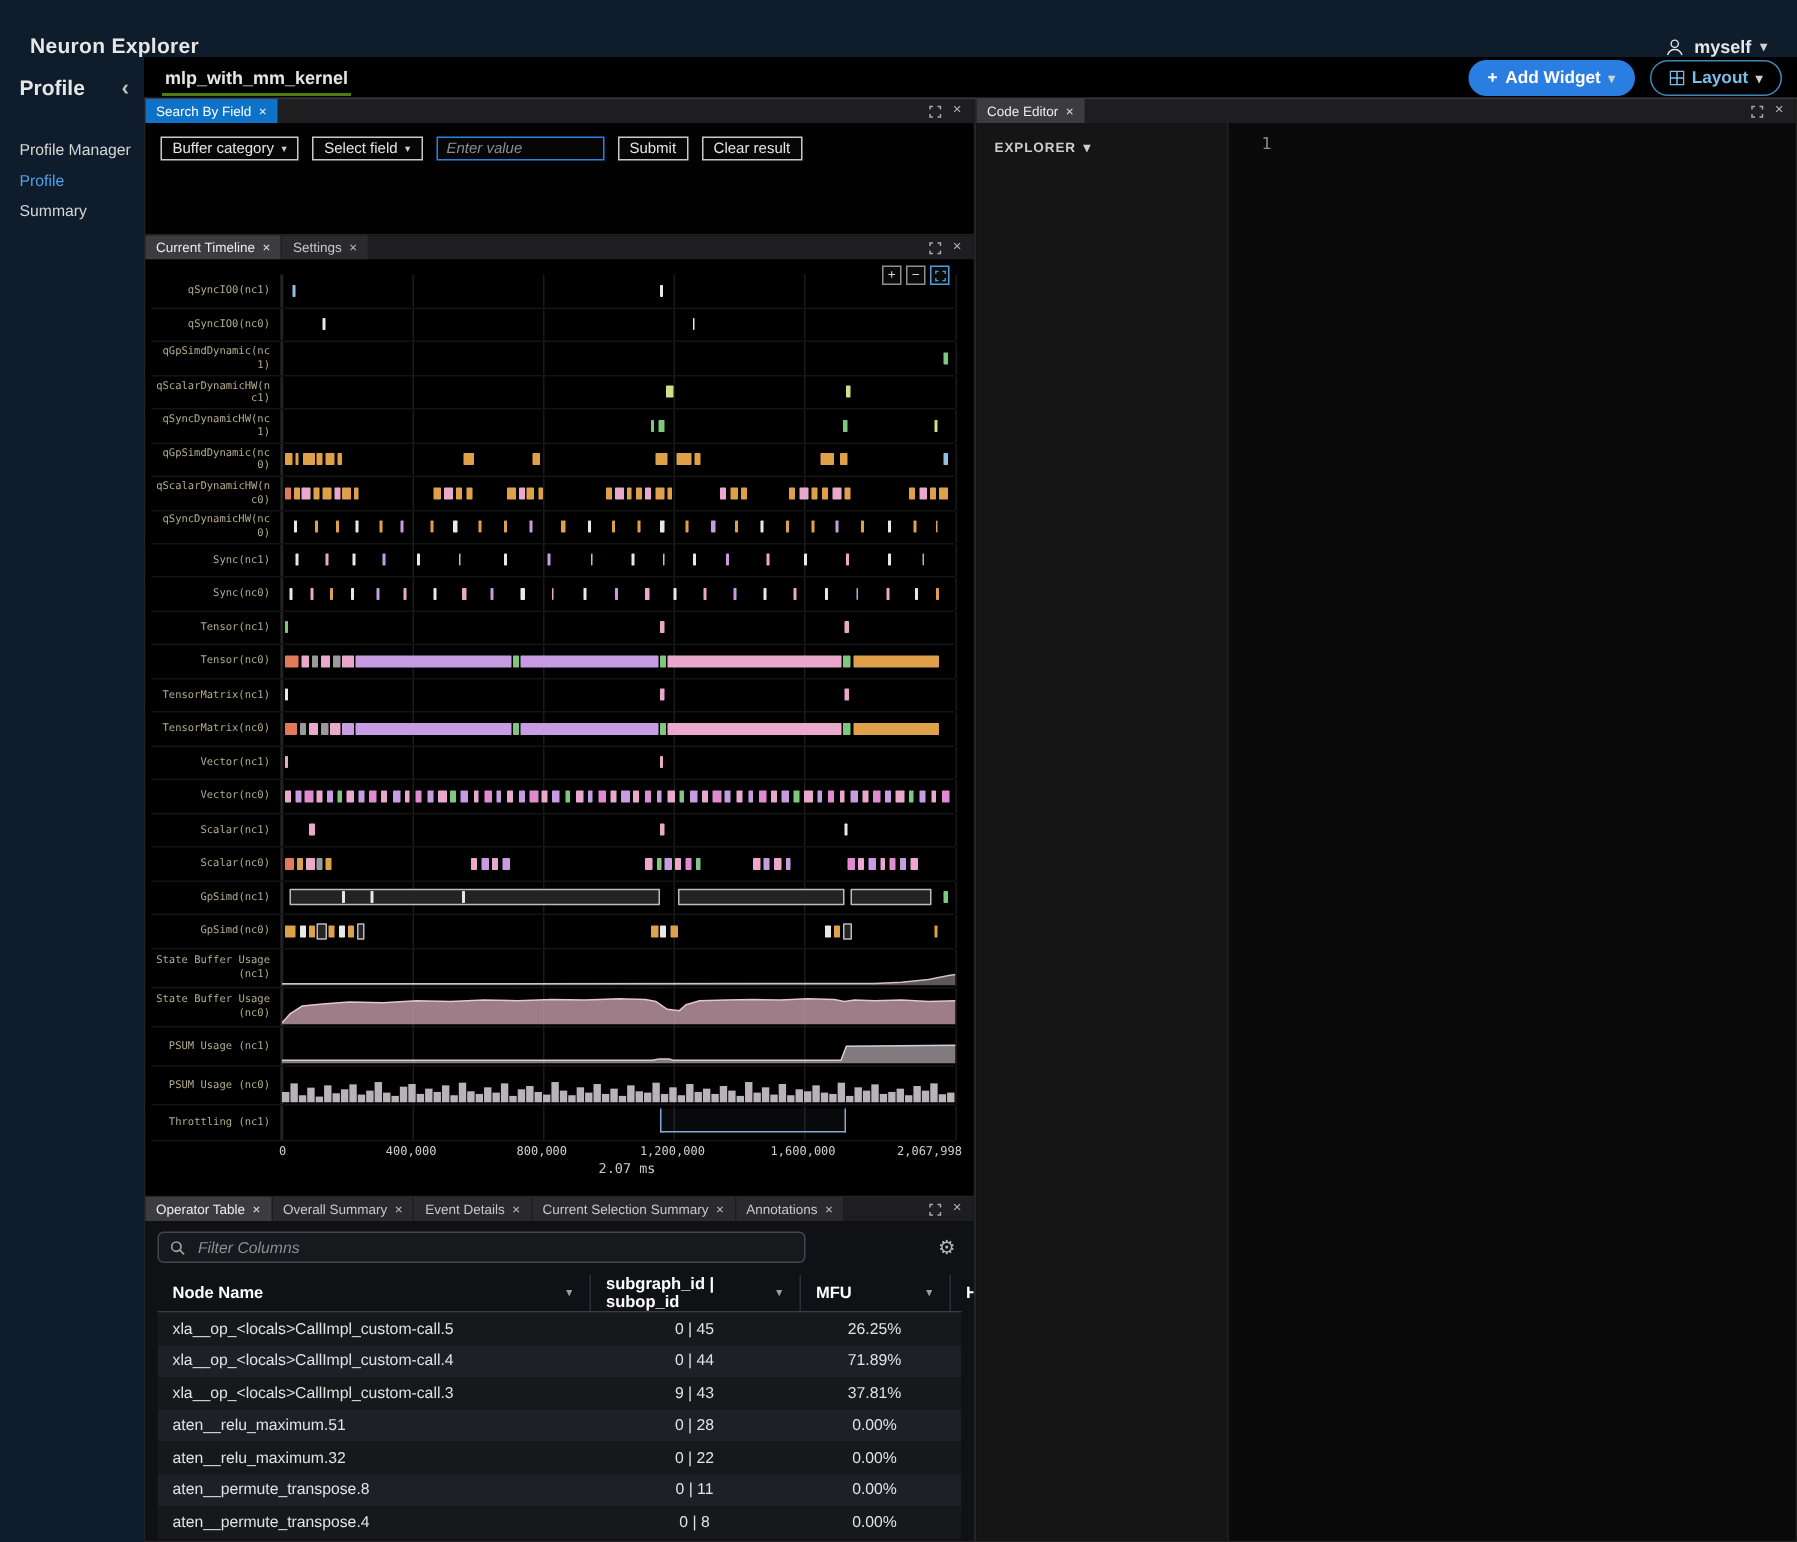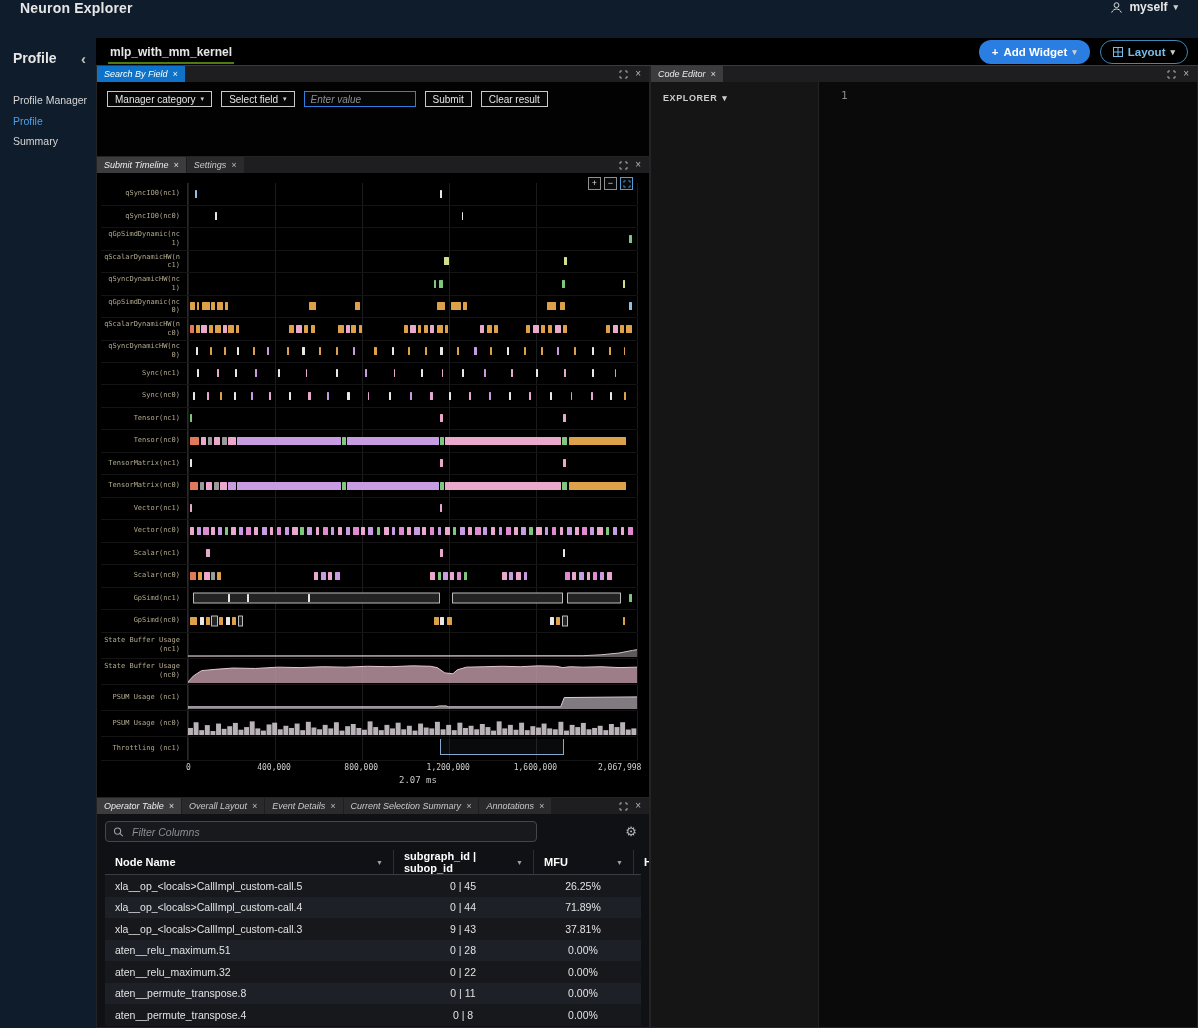--- a/index.html
+++ b/index.html
@@ -1,20 +1,20 @@
 <!DOCTYPE html>
 <html><head>
 <meta charset="utf-8">
 <style>
   * { box-sizing: border-box; }
   body { margin:0; background:#000; font-family:"Liberation Sans",sans-serif; color:#e6e6e6; }
   .app { position:relative; width:1198px; height:1028px; overflow:hidden; background:#000; }
 
   
-  .topbar { height:38px; background:#0e1c2c; display:flex; align-items:flex-start; justify-content:space-between; padding:0 20px; }
+  .topbar { height:38px; background:#0e1c2c; display:flex; align-items:flex-end; justify-content:space-between; padding:0 20px; }
   .app-title { font-size:14px; font-weight:bold; letter-spacing:.2px; }
   .user-menu { display:flex; align-items:center; gap:6px; font-size:12px; font-weight:bold; cursor:pointer; }
   .caret { font-size:9px; color:#cfcfcf; }
 
   .body-cols { display:flex; height:990px; }
 
   
   .sidebar { width:96px; flex:none; background:#0e1c2c; display:flex; flex-direction:column; }
   .sb-head { display:flex; align-items:center; justify-content:space-between; padding:12px 10px 8px 13px; font-size:14px; font-weight:bold; }
   .sb-collapse { color:#c0c0c0; font-size:15px; cursor:pointer; line-height:1; }
@@ -34,21 +34,21 @@
   .col-left { width:554px; flex:none; display:flex; flex-direction:column; min-height:0; }
   .col-right { flex:1; min-width:0; display:flex; flex-direction:column; }
 
   .panel { display:flex; flex-direction:column; border:1px solid #242424; border-top:none; min-height:0; }
   .panel-search { height:91px; flex:none; }
   .panel-timeline { height:641px; flex:none; }
   .panel-table { flex:1; }
   .panel-code { flex:1; }
 
   .tabbar { height:16px; flex:none; background:#1e1e20; display:flex; align-items:stretch; }
-  .tabs { display:flex;font-style:italic; }
+  .tabs { display:flex; }
   .tab { display:flex; align-items:center; gap:5px; padding:0 7px; font-size:9px; color:#c8c8c8; background:#2a2a2c; margin-right:1px; cursor:pointer; white-space:nowrap; }
   .tab.active { background:#3c3c3f; color:#ececec; }
   .tab.blue { background:#0d72c8; color:#fff; }
   .tab-x { font-size:9px; opacity:.9; cursor:pointer; }
   .bar-controls { margin-left:auto; display:flex; align-items:center; gap:7px; padding:0 8px; color:#b5b5b5; font-size:10px; }
   .ctl { cursor:pointer; display:flex; align-items:center; line-height:1; }
 
   
   .search-body { flex:1; background:#020202; padding:9px 10px; display:flex; gap:9px; align-items:flex-start; }
   .sbtn { display:flex; align-items:center; gap:5px; background:#060606; color:#e4e4e4; border:1px solid #c9c9c9; font-size:10px; height:16px; padding:0 7px; cursor:pointer; font-family:inherit; white-space:nowrap; }
@@ -166,38 +166,38 @@
                 <span class="ctl">
                     <svg width="9" height="9" viewBox="0 0 9 9">
                       <path d="M1 3V1h2M6 1h2v2M8 6v2H6M3 8H1V6" fill="none" stroke="#a8a8a8"></path>
                     </svg>
                   </span>
                 <span class="ctl">×</span>
               </div>
             </div>
             <div class="search-body">
               <button class="sbtn">
-                <span>Manager category</span>
+                <span>Buffer category</span>
                 <span class="caret">▾</span>
               </button>
               <button class="sbtn">
                 <span>Select field</span>
                 <span class="caret">▾</span>
               </button>
               <input class="sinput" placeholder="Enter value" style="">
               <button class="sbtn">Submit</button>
               <button class="sbtn">Clear result</button>
             </div>
           </section>
 
           <section class="panel panel-timeline">
             <div class="tabbar">
               <div class="tabs">
                   <span class="tab active">
-                    <span>Submit Timeline</span>
+                    <span>Current Timeline</span>
                     <span class="tab-x">×</span>
                   </span>
                   <span class="tab">
                     <span>Settings</span>
                     <span class="tab-x">×</span>
                   </span>
                 </div>
               <div class="bar-controls">
                 <span class="ctl">
                     <svg width="9" height="9" viewBox="0 0 9 9">
@@ -876,21 +876,21 @@
           </section>
 
           <section class="panel panel-table">
             <div class="tabbar">
               <div class="tabs">
                   <span class="tab active">
                     <span>Operator Table</span>
                     <span class="tab-x">×</span>
                   </span>
                   <span class="tab">
-                    <span>Overall Layout</span>
+                    <span>Overall Summary</span>
                     <span class="tab-x">×</span>
                   </span>
                   <span class="tab">
                     <span>Event Details</span>
                     <span class="tab-x">×</span>
                   </span>
                   <span class="tab">
                     <span>Current Selection Summary</span>
                     <span class="tab-x">×</span>
                   </span>

